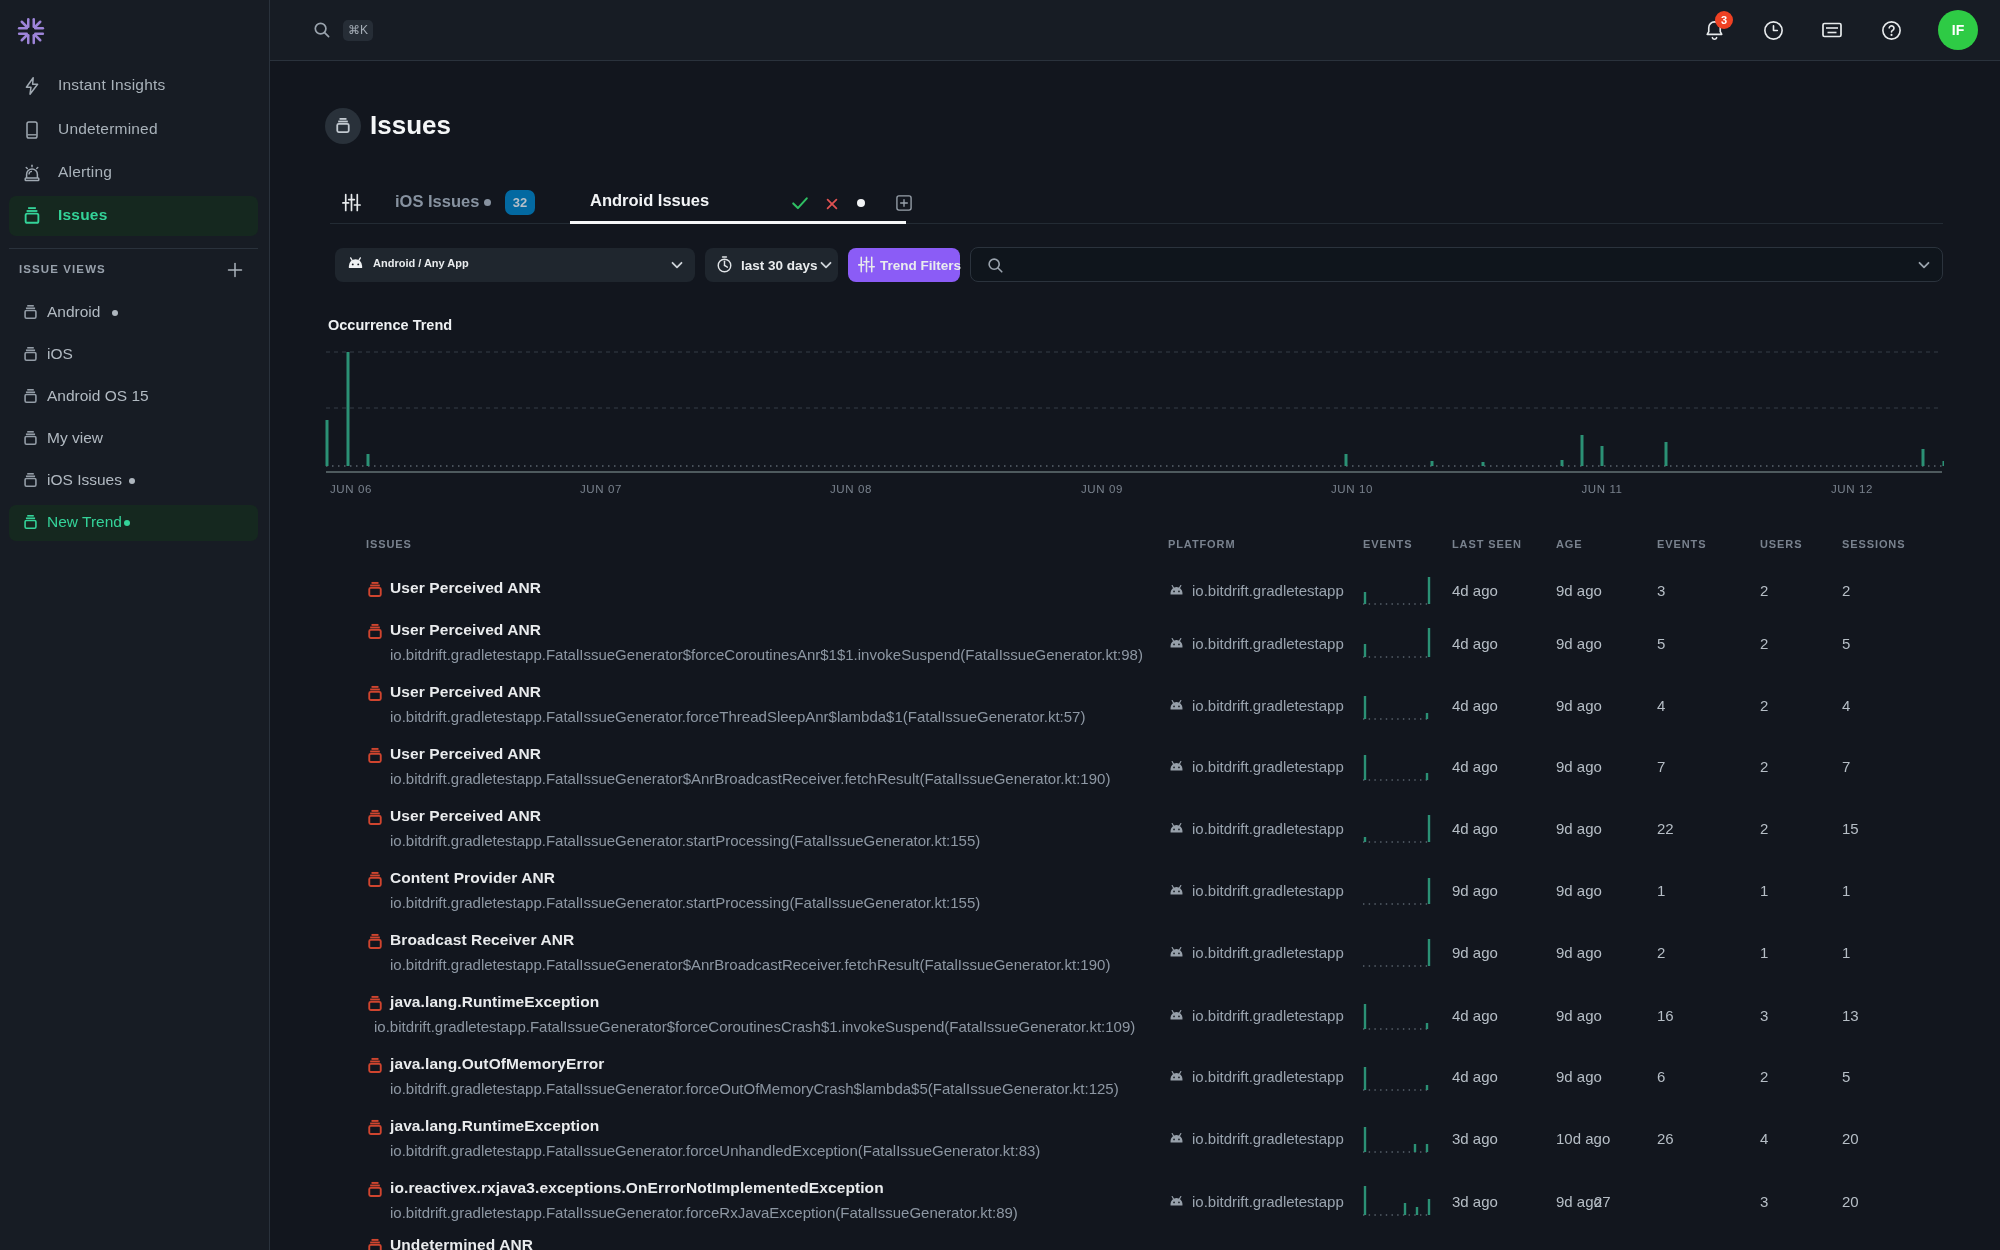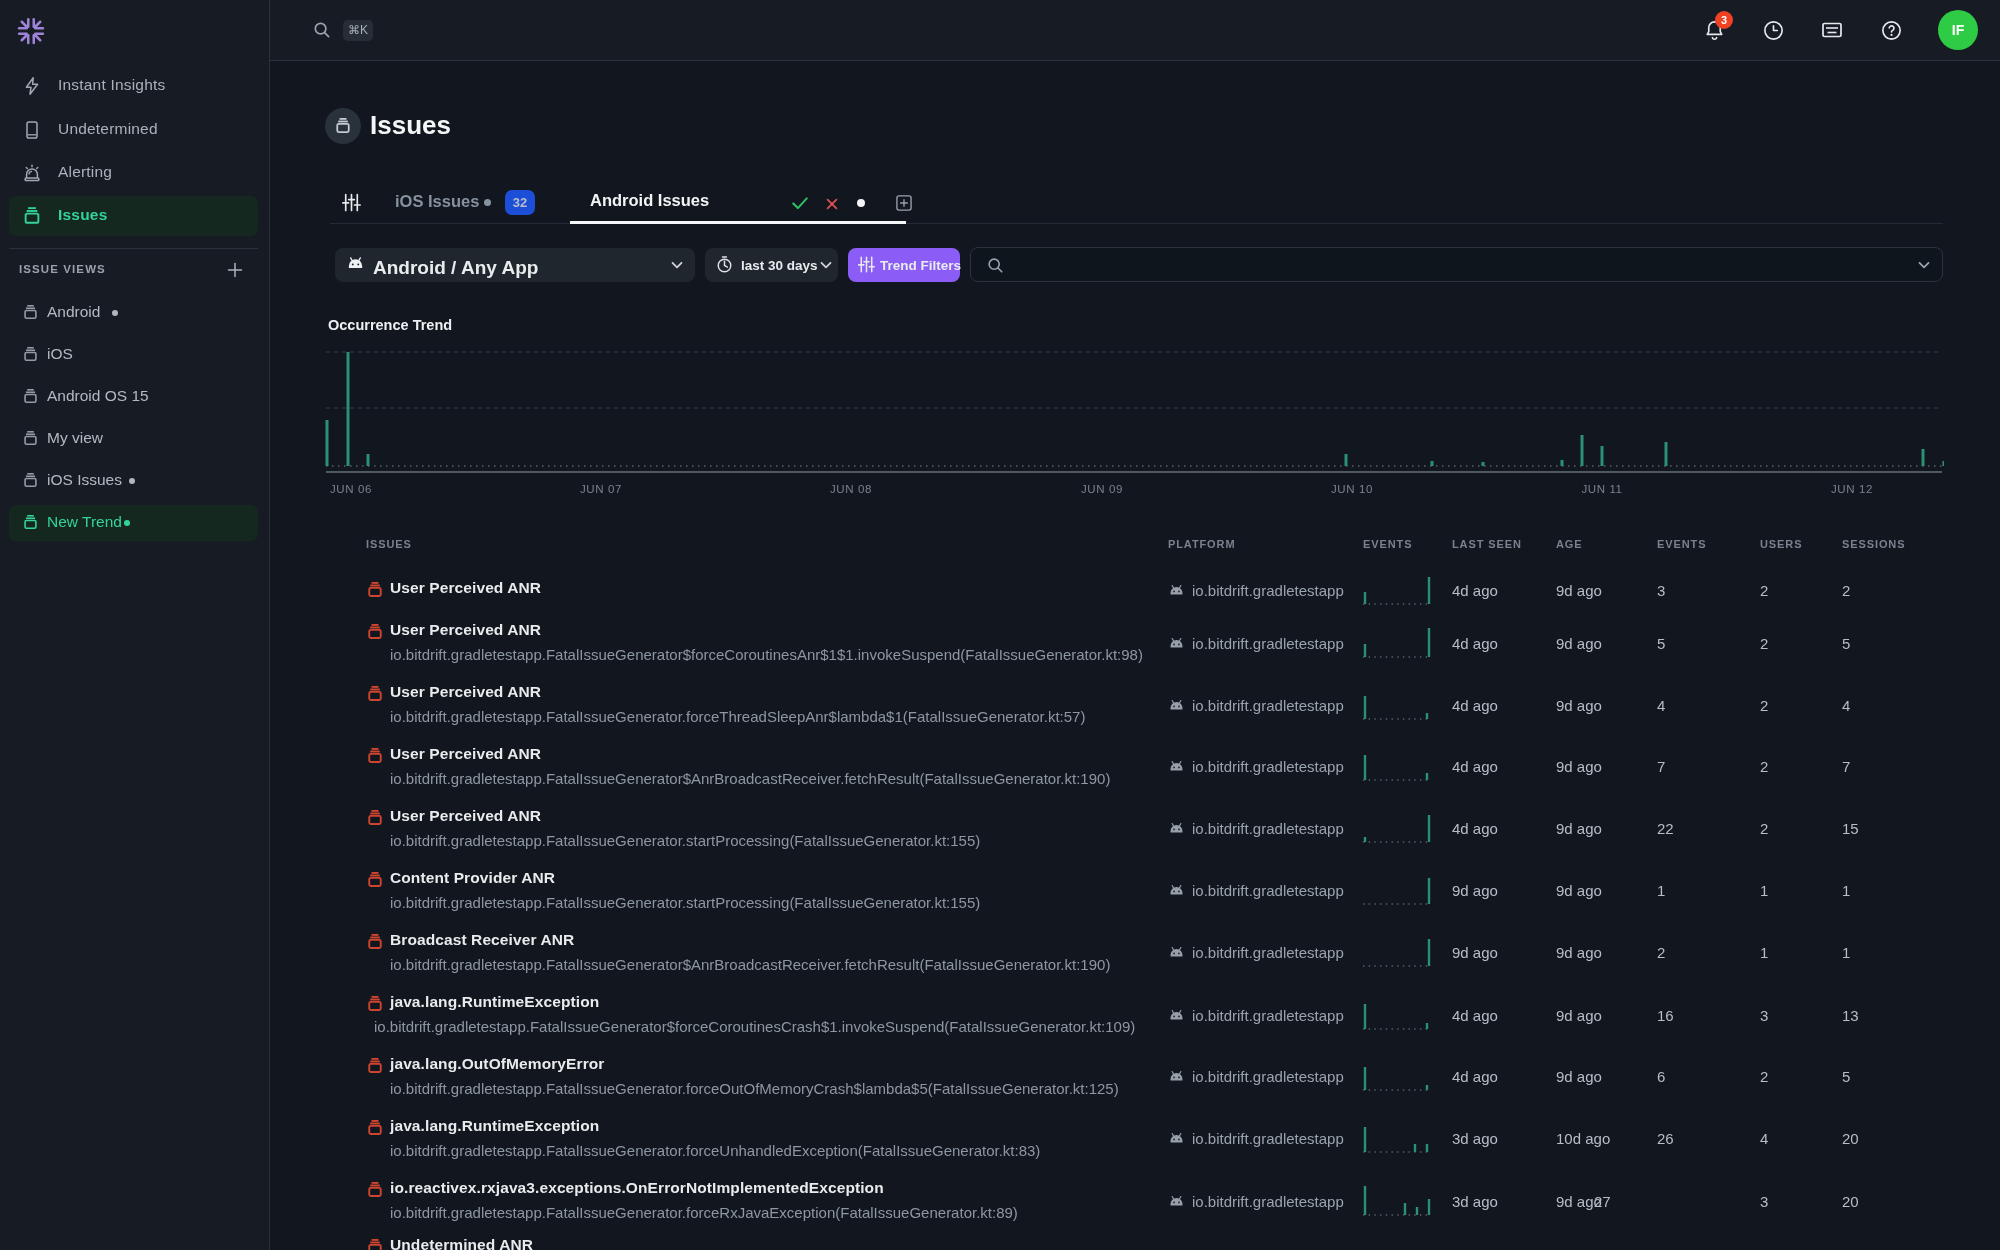--- a/index.html
+++ b/index.html
@@ -147,21 +147,21 @@
 <line x1="4.5" y1="2.5" x2="4.5" y2="17.5"></line>
 <line x1="10" y1="2.5" x2="10" y2="17.5"></line>
 <line x1="15.5" y1="2.5" x2="15.5" y2="17.5"></line>
 <line x1="1.8" y1="10.4" x2="7.2" y2="10.4"></line>
 <line x1="7.3" y1="7.2" x2="12.7" y2="7.2"></line>
 <line x1="12.8" y1="12.4" x2="18.2" y2="12.4"></line>
 </g>
     </svg></div>
 <div style="position:absolute;left:395px;top:192px;font-size:16.5px;font-weight:600;color:#8792a0">iOS Issues</div>
 <div style="position:absolute;left:484px;top:199px;width:7px;height:7px;border-radius:50%;background:#8792a0"></div>
-<div style="position:absolute;left:505px;top:190px;width:30px;height:25px;background:#1d4ed8;border-radius:7px;color:#b7bfc8;font-size:13px;font-weight:700;text-align:center;line-height:25px">32</div>
+<div style="position:absolute;left:505px;top:190px;width:30px;height:25px;background:#0369a1;border-radius:7px;color:#b7bfc8;font-size:13px;font-weight:700;text-align:center;line-height:25px">32</div>
 <div style="position:absolute;left:590px;top:191px;font-size:16.5px;font-weight:700;color:#f2f4f6">Android Issues</div>
 <div style="position:absolute;left:789px;top:192px"><svg width="22" height="22" viewBox="0 0 26 26">
 <path d="M5 13.5 L10.5 19 L21 7.5" fill="none" stroke="#2fbf63" stroke-width="2.4" stroke-linecap="round" stroke-linejoin="round"></path>
     </svg></div>
 <div style="position:absolute;left:824px;top:196px"><svg width="16" height="16" viewBox="0 0 20 20">
 <g stroke="#e05252" stroke-width="2.2" stroke-linecap="round">
         <line x1="4.5" y1="4.5" x2="15.5" y2="15.5"></line>
         <line x1="15.5" y1="4.5" x2="4.5" y2="15.5"></line>
       </g>
     </svg></div>
@@ -177,21 +177,21 @@
 <div style="position:absolute;left:570px;top:221px;width:336px;height:2.5px;background:#f5f7f8"></div>
 
 <div style="position:absolute;left:335px;top:248px;width:360px;height:34px;white-space:nowrap;background:#1f262e;border-radius:8px">
   <div style="position:absolute;left:11px;top:7px"><svg width="19" height="19" viewBox="0 0 20 20">
 <path d="M10 4.6 a7 7 0 0 1 7 7 v2 h-14 v-2 a7 7 0 0 1 7 -7 z" fill="#eef1f3"></path>
 <line x1="6.4" y1="5.6" x2="4.9" y2="3" stroke="#eef1f3" stroke-width="1.4" stroke-linecap="round"></line>
 <line x1="13.6" y1="5.6" x2="15.1" y2="3" stroke="#eef1f3" stroke-width="1.4" stroke-linecap="round"></line>
 <circle cx="7.1" cy="9.9" r="1" fill="#151a21"></circle>
 <circle cx="12.9" cy="9.9" r="1" fill="#151a21"></circle>
 </svg></div>
-  <div style="position:absolute;left:38px;top:8.5px;font-size:19px;font-weight:600;color:#e9ecee">Android / Any App</div>
+  <div style="position:absolute;left:38px;top:8.5px;font-size:11px;font-weight:600;color:#e9ecee">Android / Any App</div>
   <div style="position:absolute;right:10px;top:9px"><svg width="16" height="16" viewBox="0 0 16 16">
 <path d="M3.5 5.8 L8 10.3 L12.5 5.8" fill="none" stroke="#cdd3d8" stroke-width="1.8" stroke-linecap="round" stroke-linejoin="round"></path>
       </svg></div>
 </div>
 <div style="position:absolute;left:705px;top:248px;width:133px;height:34px;white-space:nowrap;background:#1f262e;border-radius:8px">
   <div style="position:absolute;left:10px;top:7px"><svg width="19" height="19" viewBox="0 0 20 20">
 <circle cx="10" cy="11" r="6.6" fill="none" stroke="#dfe3e6" stroke-width="1.5"></circle>
 <line x1="10" y1="11" x2="10" y2="6.6" stroke="#dfe3e6" stroke-width="1.5" stroke-linecap="round"></line>
 <line x1="10" y1="11" x2="13" y2="12.8" stroke="#dfe3e6" stroke-width="1.5" stroke-linecap="round"></line>
 <line x1="8" y1="2" x2="12" y2="2" stroke="#dfe3e6" stroke-width="1.6" stroke-linecap="round"></line>

